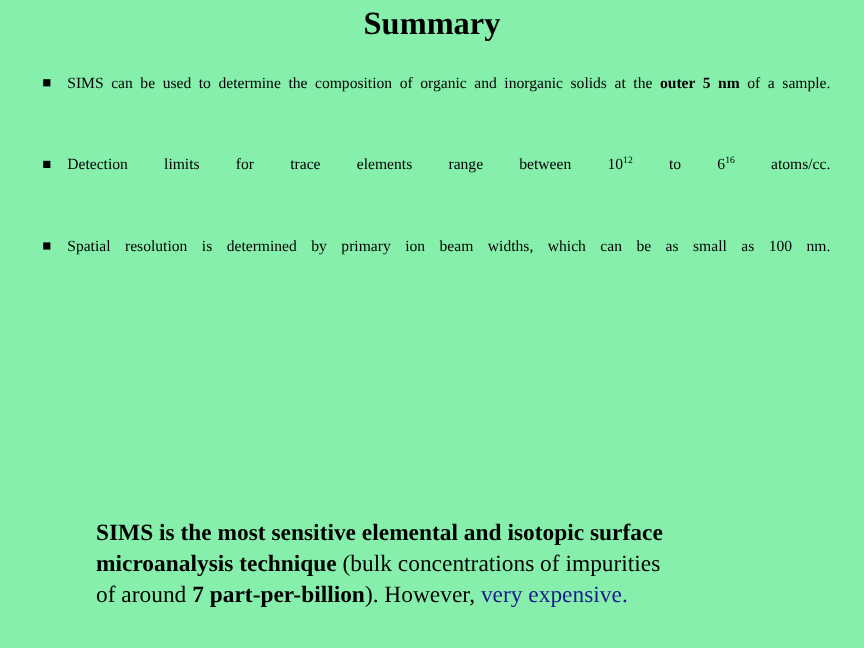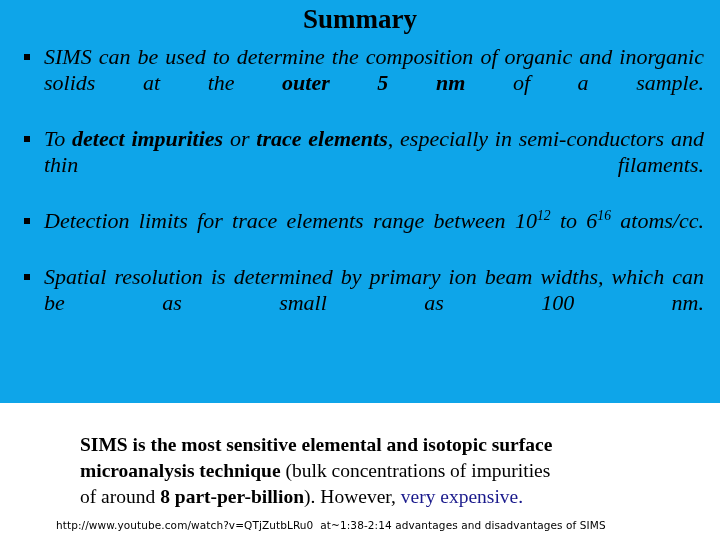--- a/index.html
+++ b/index.html
@@ -10,22 +10,22 @@
   body {
     width: 720px;
     height: 540px;
     overflow: hidden;
     font-family: "Liberation Serif", "DejaVu Serif", serif;
     color: #000000;
   }
   .slide {
     position: relative;
     width: 720px;
-    height: 403px;
-    background: #0ea5e9;
+    height: 540px;
+    background: #86efac;
   }
   .slide-title {
     position: absolute;
     top: 2px;
     left: 0;
     width: 720px;
     text-align: center;
     font-size: 27px;
     font-weight: bold;
     line-height: 34px;
@@ -39,26 +39,25 @@
     width: 700px;
   }
   ul.bullets {
     list-style: none;
     margin: 0;
     padding: 0;
   }
   ul.bullets > li {
     position: relative;
     padding-left: 32px;
-    font-size: 22px;
+    font-size: 13px;
     line-height: 26px;
     text-align: justify;
     text-justify: inter-word;
-    margin: 4px;
-    font-style: italic;
+    margin: 16px;
   }
   ul.bullets > li .bullet-marker {
     position: absolute;
     left: 12px;
     top: 0;
     width: 14px;
     font-size: 19.5px;
     line-height: 26px;
     text-align: left;
     font-family: "DejaVu Sans", sans-serif;
@@ -128,40 +127,35 @@
   <div class="body-block">
     <ul class="bullets">
 
       <li>
         <span class="bullet-marker"><span class="sq"></span></span>
         <span class="btext"><span>SIMS can be used to determine the composition of organic and inorganic solids at the </span><b>outer 5 nm</b><span> of a sample.</span></span>
       </li>
 
 
 
-      <li>
-        <span class="bullet-marker"><span class="sq"></span></span>
-        <span class="btext"><span>To </span><b>detect impurities</b><span> or </span><b>trace elements</b><span>, especially in semi-conductors and thin filaments.</span></span>
-      </li>
 
 
       <li>
         <span class="bullet-marker"><span class="sq"></span></span>
         <span class="btext"><span>Detection limits for trace elements range between 10</span><sup>12</sup><span>  to 6</span><sup>16</sup><span> atoms/cc.</span></span>
       </li>
 
       <li>
         <span class="bullet-marker"><span class="sq"></span></span>
         <span class="btext">Spatial resolution is determined by primary ion beam widths, which can be as small as 100 nm.</span>
       </li>
 
     </ul>
   </div>
 
   <div class="closing">
     <span class="ln"><b>SIMS is the most sensitive elemental and isotopic surface</b></span>
     <span class="ln"><b>microanalysis technique</b><span> (bulk concentrations of impurities</span></span>
-    <span class="ln"><span>of around </span><b>8 part-per-billion</b><span>).   However, </span><span class="accent">very expensive.</span></span>
+    <span class="ln"><span>of around </span><b>7 part-per-billion</b><span>).   However, </span><span class="accent">very expensive.</span></span>
   </div>
 
-  <div class="footnote"><span>http://www.youtube.com/watch?v=QTjZutbLRu0</span>&nbsp;&nbsp;<span>at~1:38-2:14 advantages and disadvantages of SIMS</span></div>
 
 </div>
 
 </body></html>

